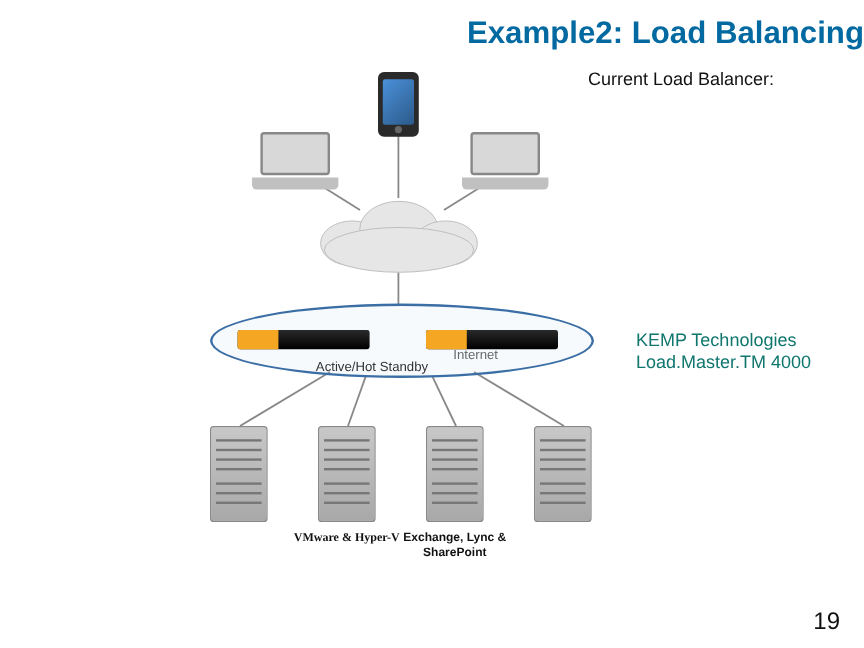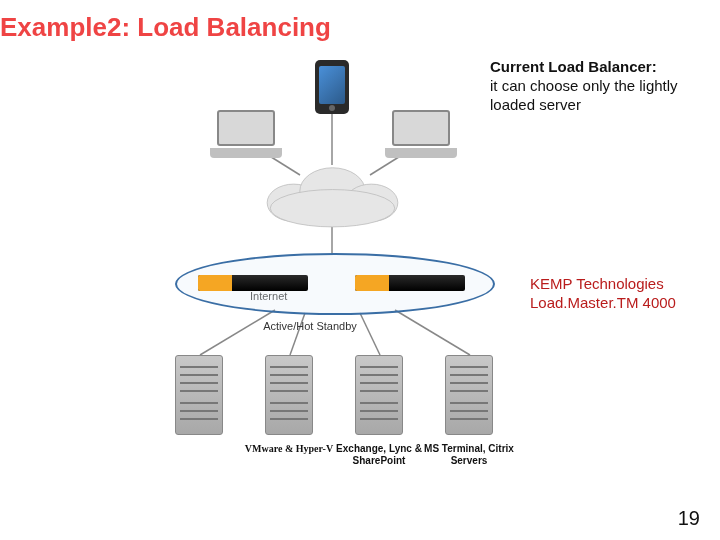--- a/index.html
+++ b/index.html
@@ -9,42 +9,42 @@
     background: #fff;
     font-family: Arial, Helvetica, sans-serif;
     position: relative;
     overflow: hidden;
   }
   .title {
     position: absolute;
     top: 12px;
     left: 0;
     width: 100%;
-    text-align: left;
+    text-align: right;
     font-size: 26px;
     font-weight: bold;
-    color: #ef4444;
+    color: #0369a1;
   }
   .caption-top {
     position: absolute;
     top: 58px;
     left: 490px;
     width: 200px;
     font-size: 15px;
     color: #111;
     line-height: 1.25;
   }
-  .caption-top .bold { font-weight: bold; margin-top: 43px; }
+  .caption-top .bold { font-weight: normal; margin-top: 43px; }
   .caption-mid {
     position: absolute;
     top: 275px;
     left: 530px;
     width: 190px;
     font-size: 15px;
-    color: #b91c1c;
+    color: #0f766e;
     line-height: 1.25;
   }
   .pagenum {
     position: absolute;
     bottom: 10px;
     right: 20px;
     font-size: 20px;
     color: #111;
   }
 
@@ -107,21 +107,21 @@
     left: 130px;
     width: 165px;
     height: 70px;
   }
   .cloud svg { width: 100%; height: 100%; }
   .cloud-label {
     position: absolute;
     top: 130px;
     left: 0;
     width: 100%;
-    text-align: left;
+    text-align: right;
     font-size: 11px;
     color: #555;
   }
 
   .ellipse {
     position: absolute;
     top: 198px;
     left: 55px;
     width: 320px;
     height: 62px;
@@ -146,21 +146,20 @@
   .kemp.k1 { top: 220px; left: 78px; }
   .kemp.k2 { top: 220px; left: 235px; }
   .ahs {
     position: absolute;
     top: 245px;
     left: 0;
     width: 100%;
     text-align: center;
     font-size: 11px;
     color: #333;
-    margin-top: 20px;
   }
 
   .server {
     position: absolute;
     width: 48px;
     height: 80px;
     background: linear-gradient(#c8c8c8,#a8a8a8);
     border: 1px solid #888;
     border-radius: 3px;
   }
@@ -199,21 +198,20 @@
     fill: none;
   }
 </style>
 </head>
 <body>
 
 <div class="title">Example2: Load Balancing</div>
 
 <div class="caption-top">
   <span class="bold">Current Load Balancer:</span><br>
-  <span>it can choose only the lightly loaded server</span>
 </div>
 
 <div class="caption-mid">
   <span>KEMP Technologies</span><br>
   <span>Load.Master.TM 4000</span>
 </div>
 
 <div class="pagenum">19</div>
 
 <div class="diagram">
@@ -255,14 +253,13 @@
   <div class="kemp k2"></div>
   <div class="ahs">Active/Hot Standby</div>
 
   <div class="server s1"></div>
   <div class="server s2"></div>
   <div class="server s3"></div>
   <div class="server s4"></div>
 
   <div class="slabel sl2">VMware &amp; Hyper-V</div>
   <div class="slabel sl3">Exchange, Lync &amp; SharePoint</div>
-  <div class="slabel sl4">MS Terminal, Citrix Servers</div>
 </div>
 
 </body></html>

